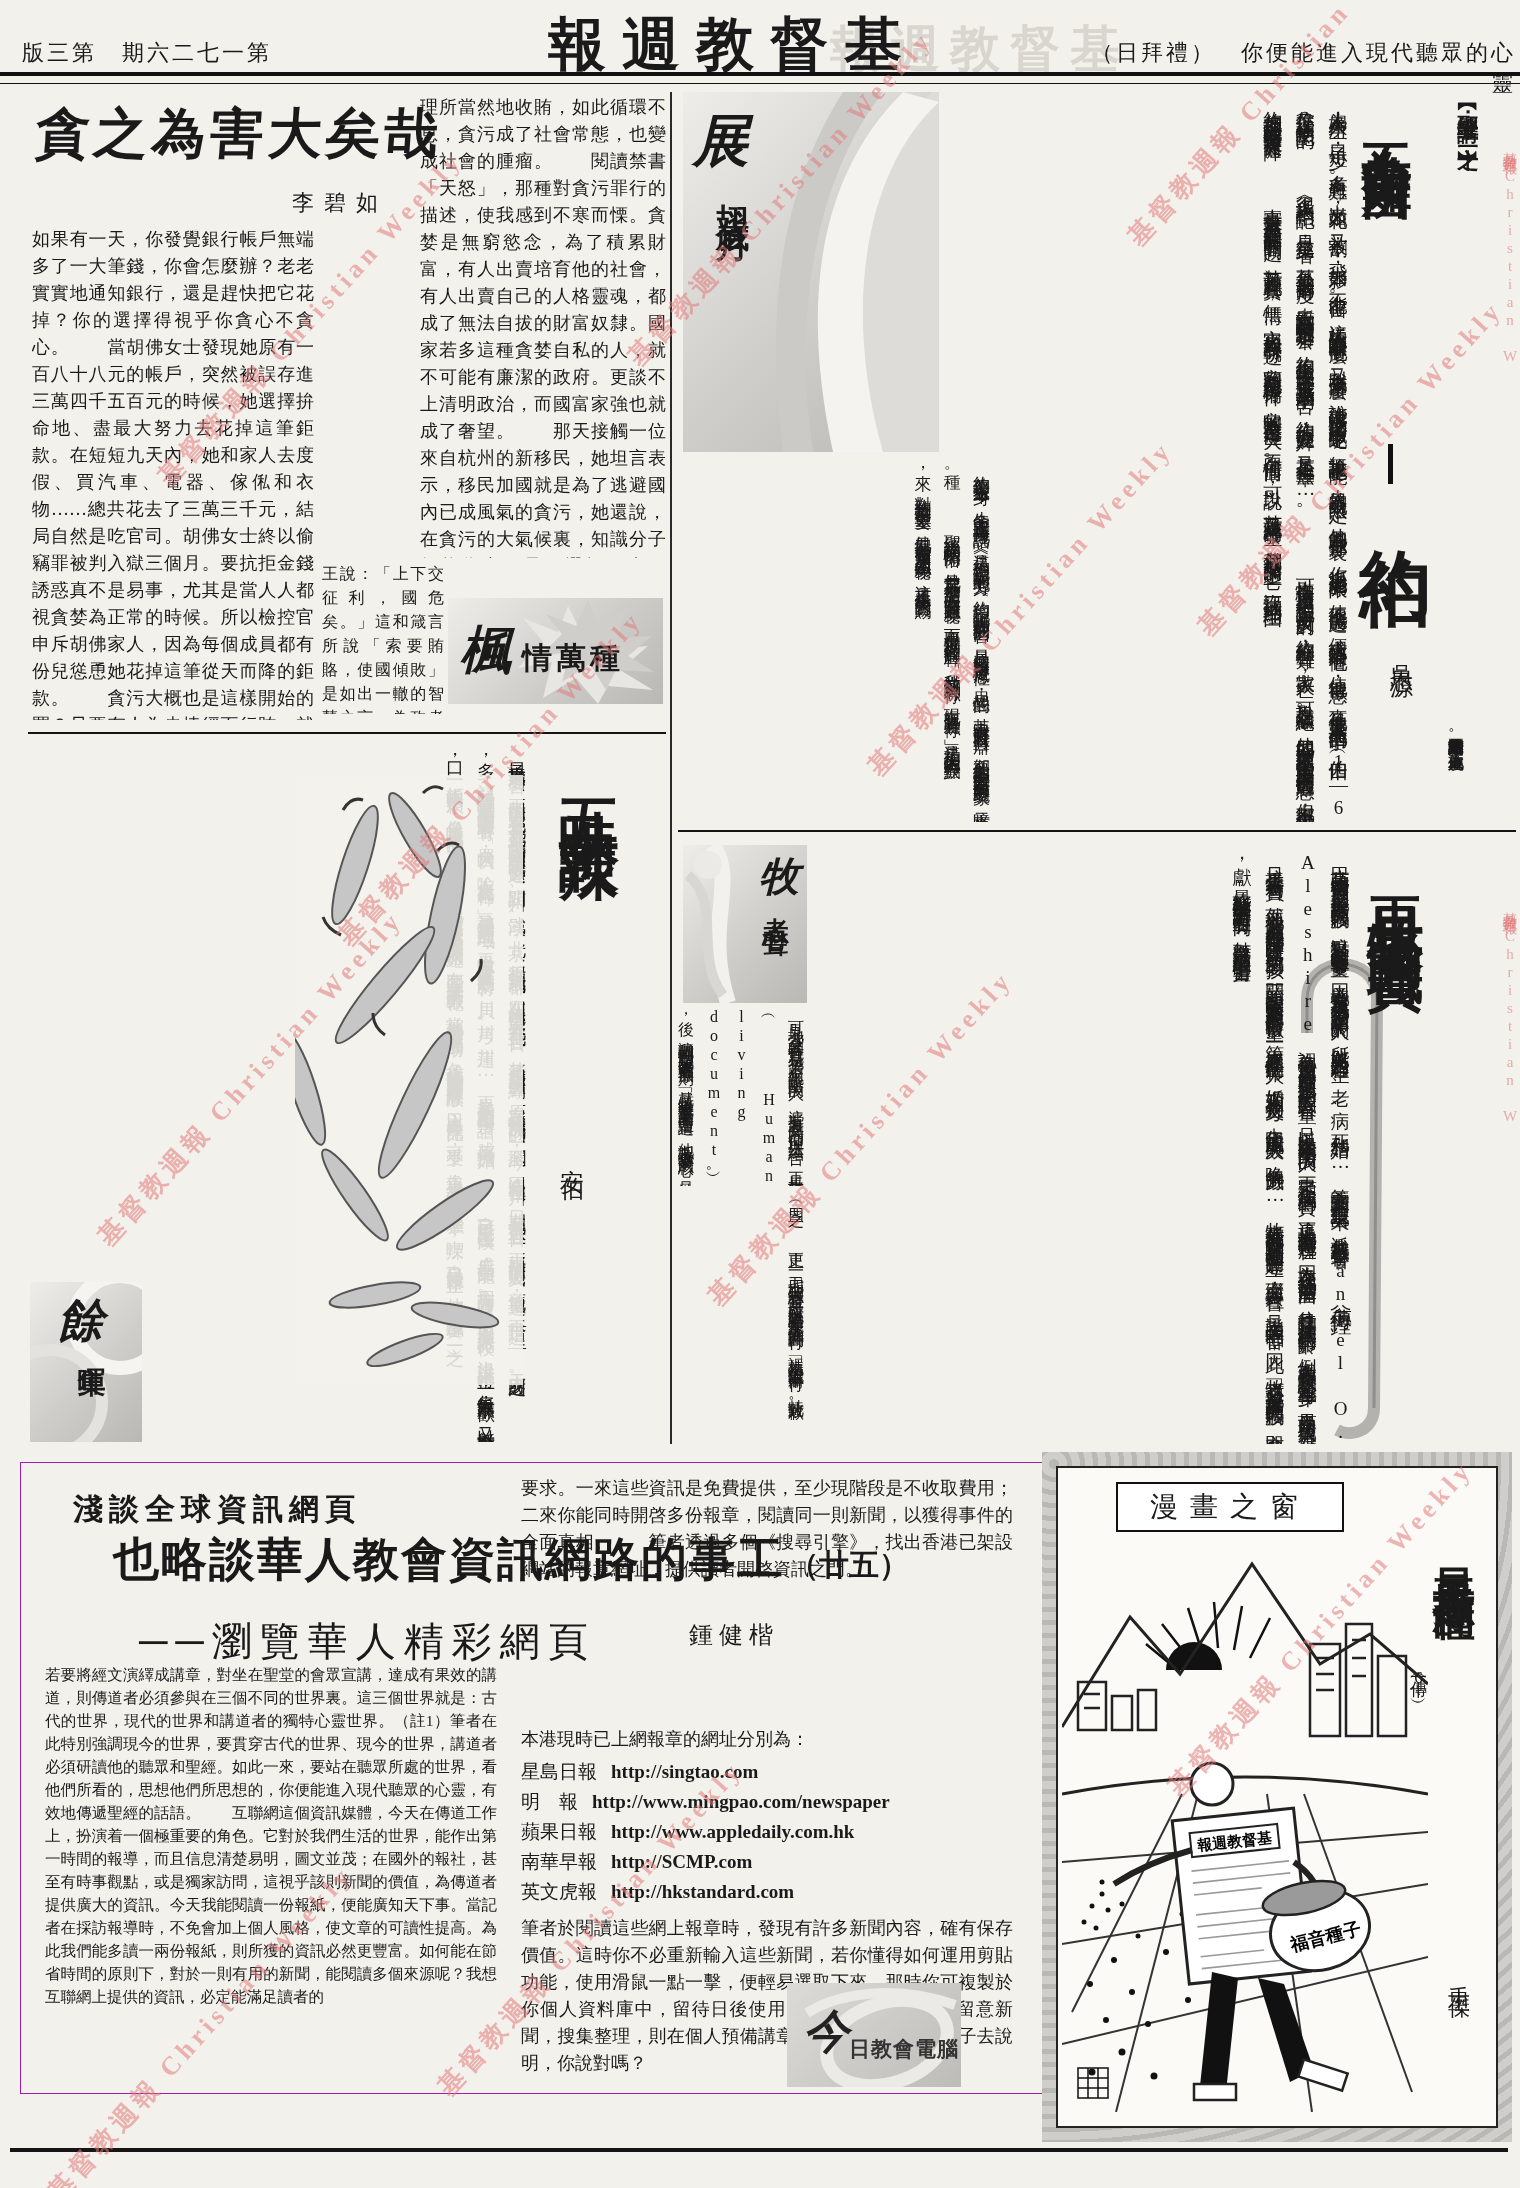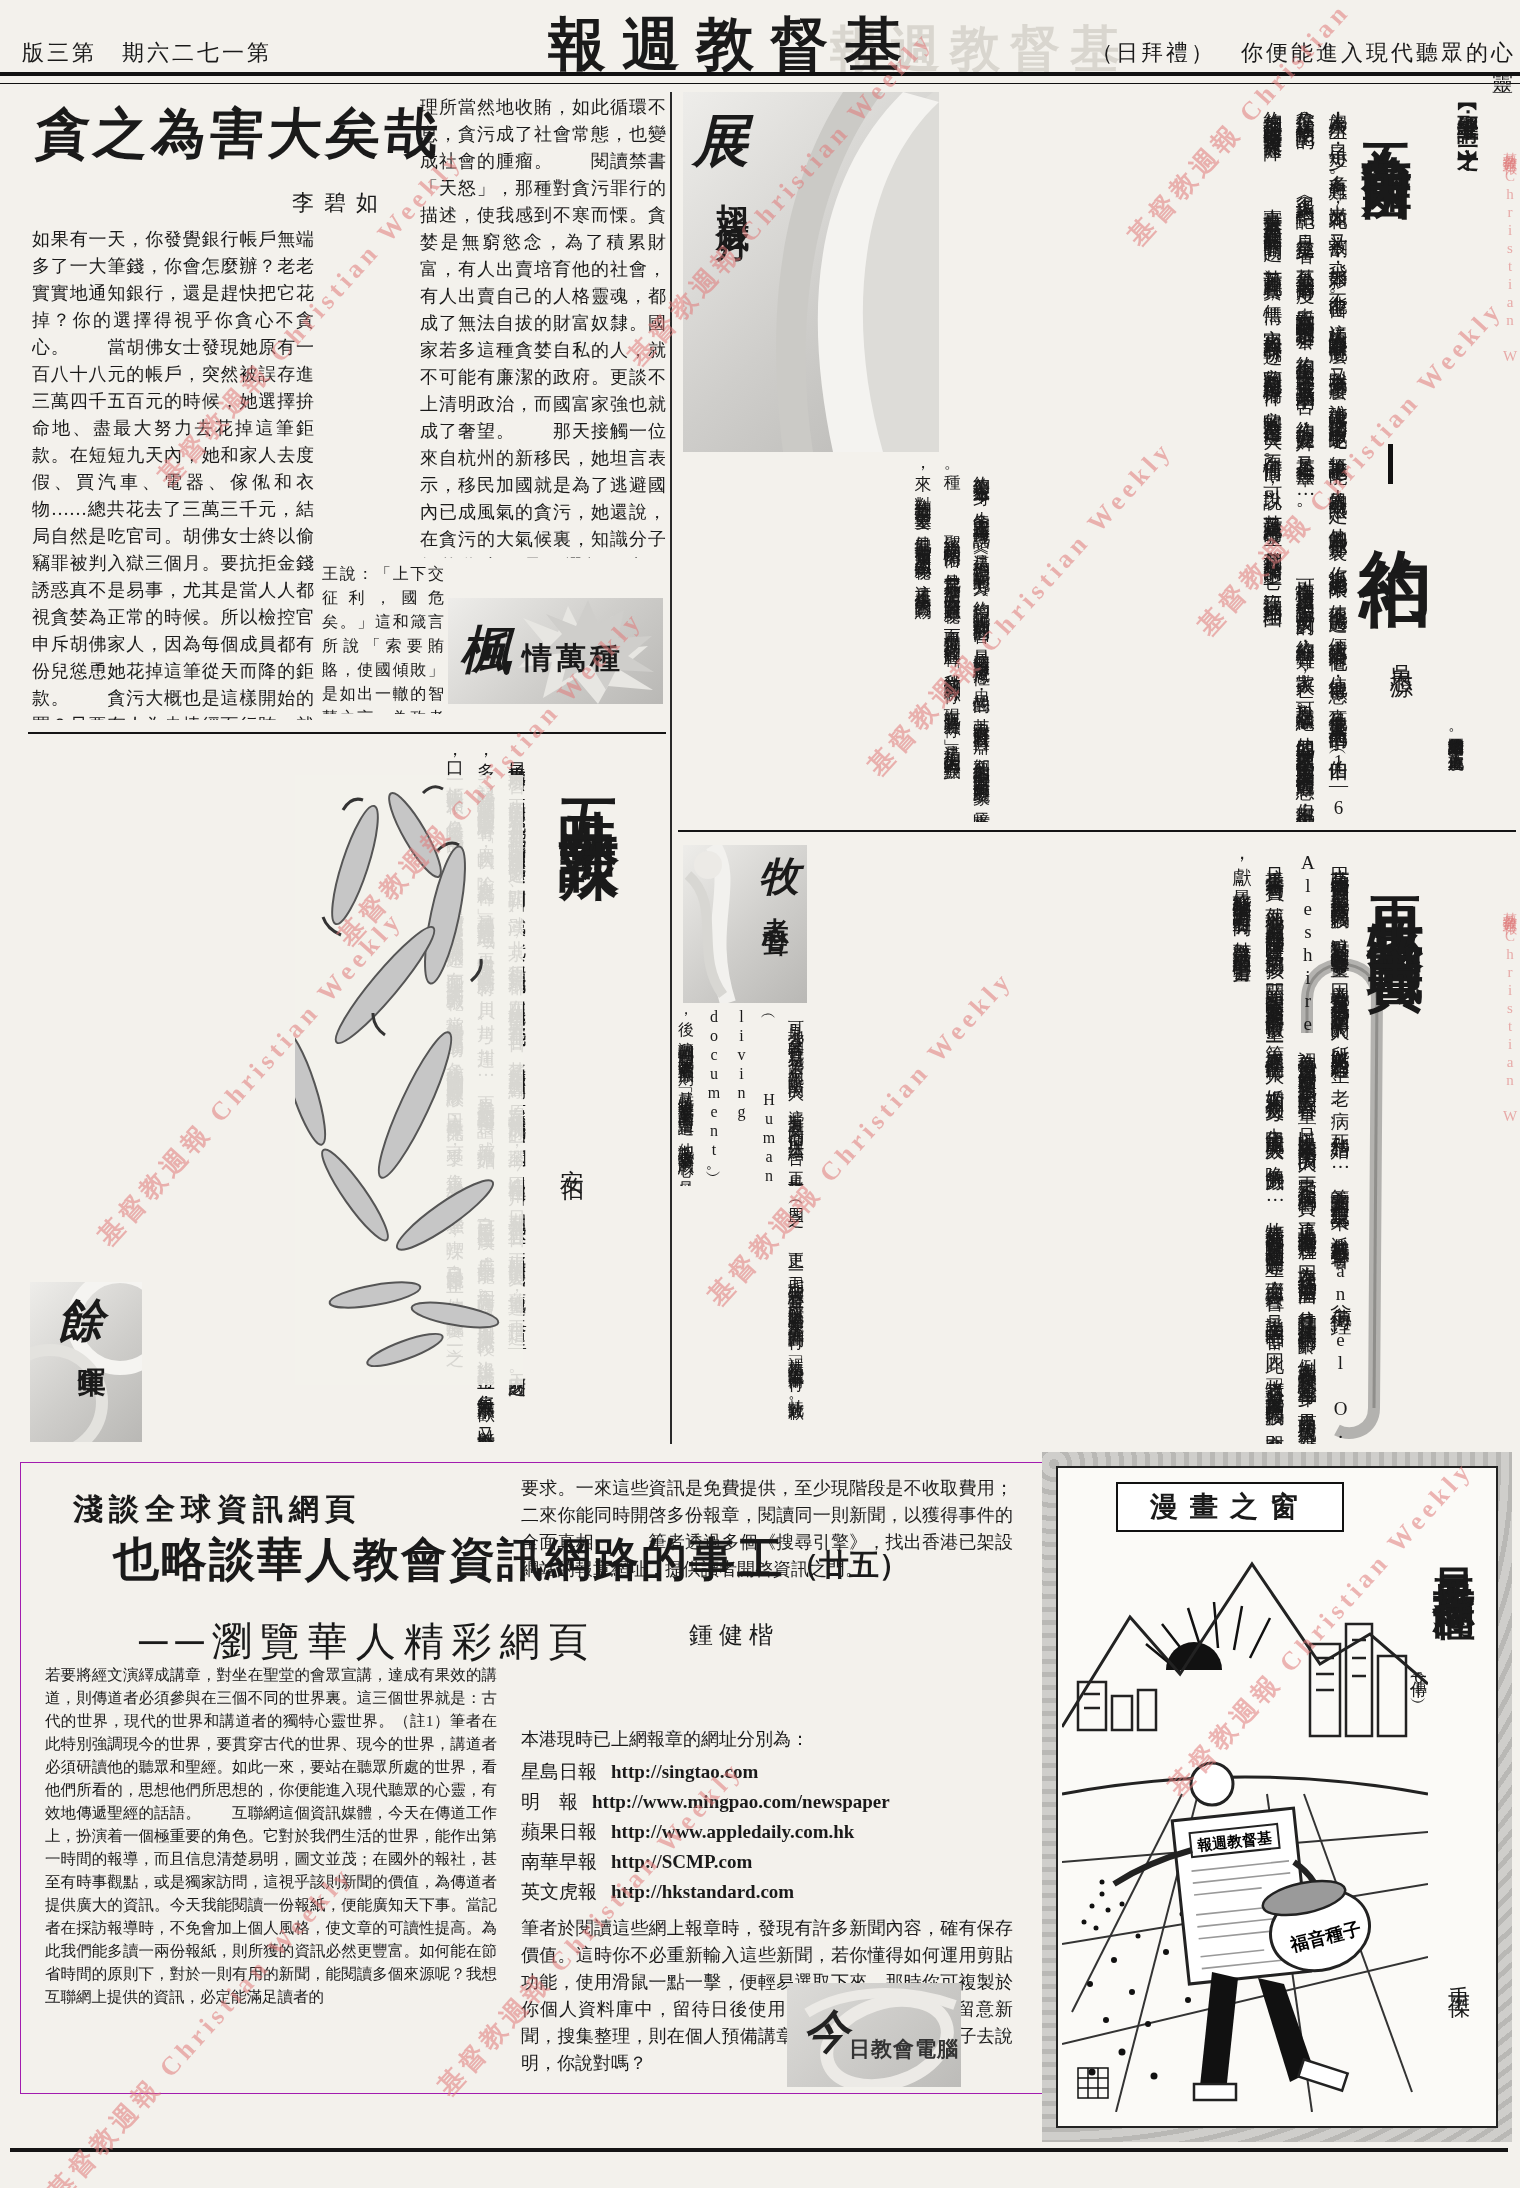--- a/index.html
+++ b/index.html
@@ -178,21 +178,21 @@
         <ellipse cx="100" cy="60" rx="62" ry="40" fill="none" stroke="#eceae6" stroke-width="13" transform="rotate(-18 100 60)"></ellipse>
         <path d="M20 30 C60 5 120 5 168 22" fill="none" stroke="#eceae6" stroke-width="10"></path>
       </svg>
       <span class="script" style="position:absolute;left:16px;top:18px;font-size:46px;color:#222;">今</span>
       <span style="position:absolute;left:62px;top:52px;font-size:21px;font-weight:bold;letter-spacing:1px;color:#333;">日教會電腦</span>
     </div>
   </div>
 
   <div class="abs" style="left:1042px;top:1452px;width:470px;height:690px;background:repeating-radial-gradient(circle at 12px 12px,#b9b8b5 0 5px,#cfcecb 5px 13px);">
     <div class="abs" style="left:14px;top:14px;right:14px;bottom:14px;background:#fbfaf7;border:2px solid #222;">
-      <div class="abs" style="left:58px;top:14px;width:224px;height:46px;border:2px solid #111;background:#fff;text-align:center;line-height:46px;font-size:28px;font-weight:bold;letter-spacing:12px;">漫畫之窗</div>
+      <div class="abs" style="left:58px;top:14px;width:224px;height:46px;border:2px solid #111;background:#fff;text-align:center;line-height:46px;font-size:28px;font-weight:normal;letter-spacing:12px;">漫畫之窗</div>
       <div class="abs v" style="right:14px;top:66px;font-size:42px;font-weight:900;letter-spacing:6px;height:400px;">早晨要撒你的種</div>
       <div class="abs v" style="right:66px;top:200px;font-size:17px;height:130px;">（傳十一6）</div>
       <div class="abs v" style="right:22px;top:500px;font-size:22px;letter-spacing:6px;height:110px;">千里傑</div>
       <div class="abs" style="left:4px;top:64px;">
         <svg width="366" height="580" viewBox="0 0 366 580">
           <g stroke="#111" stroke-width="2.5" fill="none">
             <path d="M128 128 L100 92 M140 120 L126 76 M156 116 L152 70 M172 118 L180 74 M188 126 L208 86 M118 140 L84 112"></path>
           </g>
           <path d="M104 138 A28 28 0 0 1 160 138 Z" fill="#111"></path>
           <path d="M0 195 L68 85 L118 142 L190 32 L258 132 L308 102 L366 152" fill="none" stroke="#222" stroke-width="3"></path>

